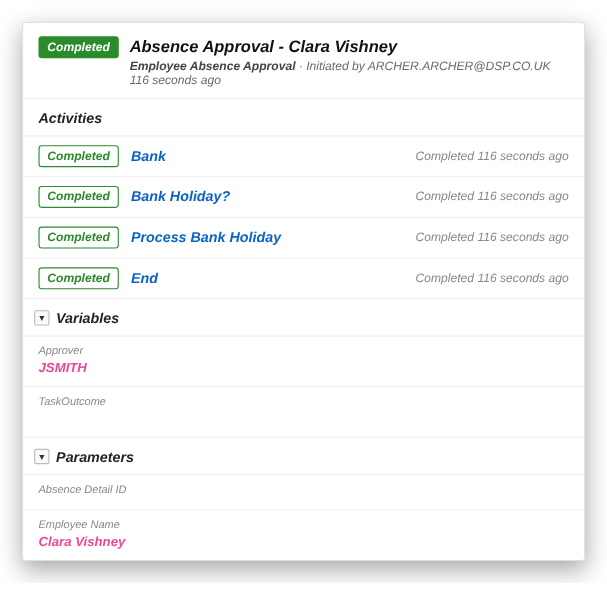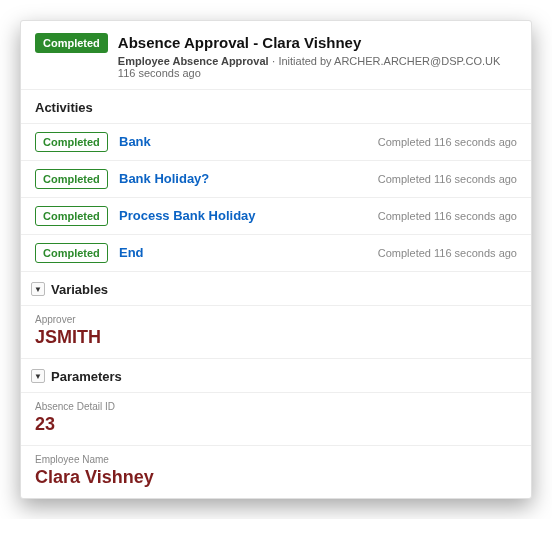--- a/index.html
+++ b/index.html
@@ -9,20 +9,21 @@
     padding: 20px;
     font-size: 13px;
     color: #222;
   }
   .card {
     width: 512px;
     background: #fff;
     border: 1px solid #e0e0e0;
     border-radius: 3px;
     box-shadow: 0 8px 22px rgba(0,0,0,0.35);
+    font-style: italic;
   }
   .header {
     display: flex;
     align-items: flex-start;
     padding: 12px 14px 10px 14px;
     gap: 10px;
   }
   .badge {
     display: inline-block;
     background: #2b8a2b;
@@ -112,23 +113,23 @@
   .kv-row {
     padding: 8px 14px 10px 14px;
     border-top: 1px solid #eee;
   }
   .kv-label {
     font-size: 10px;
     color: #888;
     margin-bottom: 2px;
   }
   .kv-value {
-    font-size: 18px;
-    font-weight: 700;
-    color: #7f1d1d;
+    font-size: 12px;
+    font-weight: 700;
+    color: #ec4899;
   }
   .kv-value.empty { min-height: 14px; font-weight: 400; }
 </style>
 </head>
 <body>
 
 <div class="card">
 
   <div class="header">
     <div>
@@ -178,28 +179,31 @@
 
   <div class="collapsible-hdr">
     <span class="toggle-btn">▼</span>
     <span class="collapsible-title">Variables</span>
   </div>
 
   <div class="kv-row">
     <div class="kv-label">Approver</div>
     <div class="kv-value">JSMITH</div>
   </div>
+  <div class="kv-row">
+    <div class="kv-label">TaskOutcome</div>
+    <div class="kv-value empty"></div>
+  </div>
 
   <div class="collapsible-hdr">
     <span class="toggle-btn">▼</span>
     <span class="collapsible-title">Parameters</span>
   </div>
 
   <div class="kv-row">
     <div class="kv-label">Absence Detail ID</div>
-    <div class="kv-value">23</div>
   </div>
   <div class="kv-row">
     <div class="kv-label">Employee Name</div>
     <div class="kv-value">Clara Vishney</div>
   </div>
 
 </div>
 
 </body></html>

